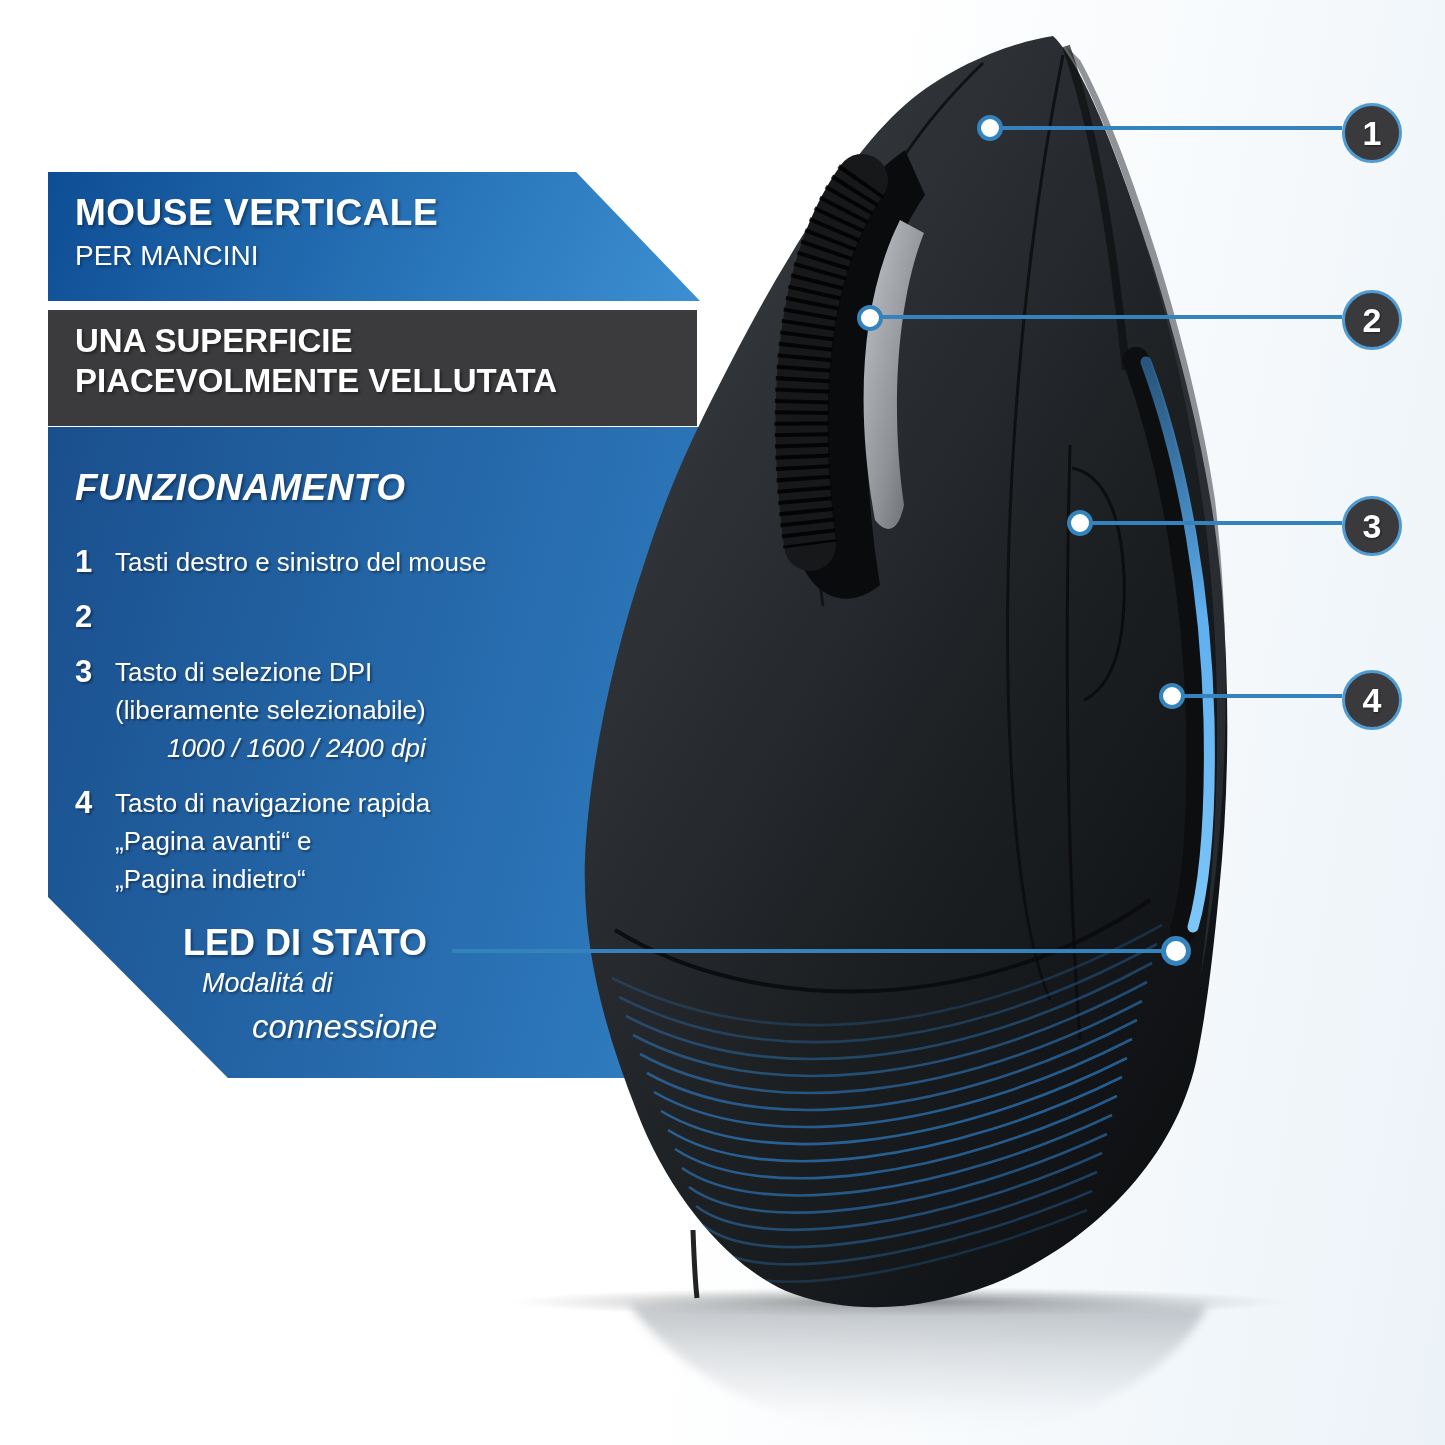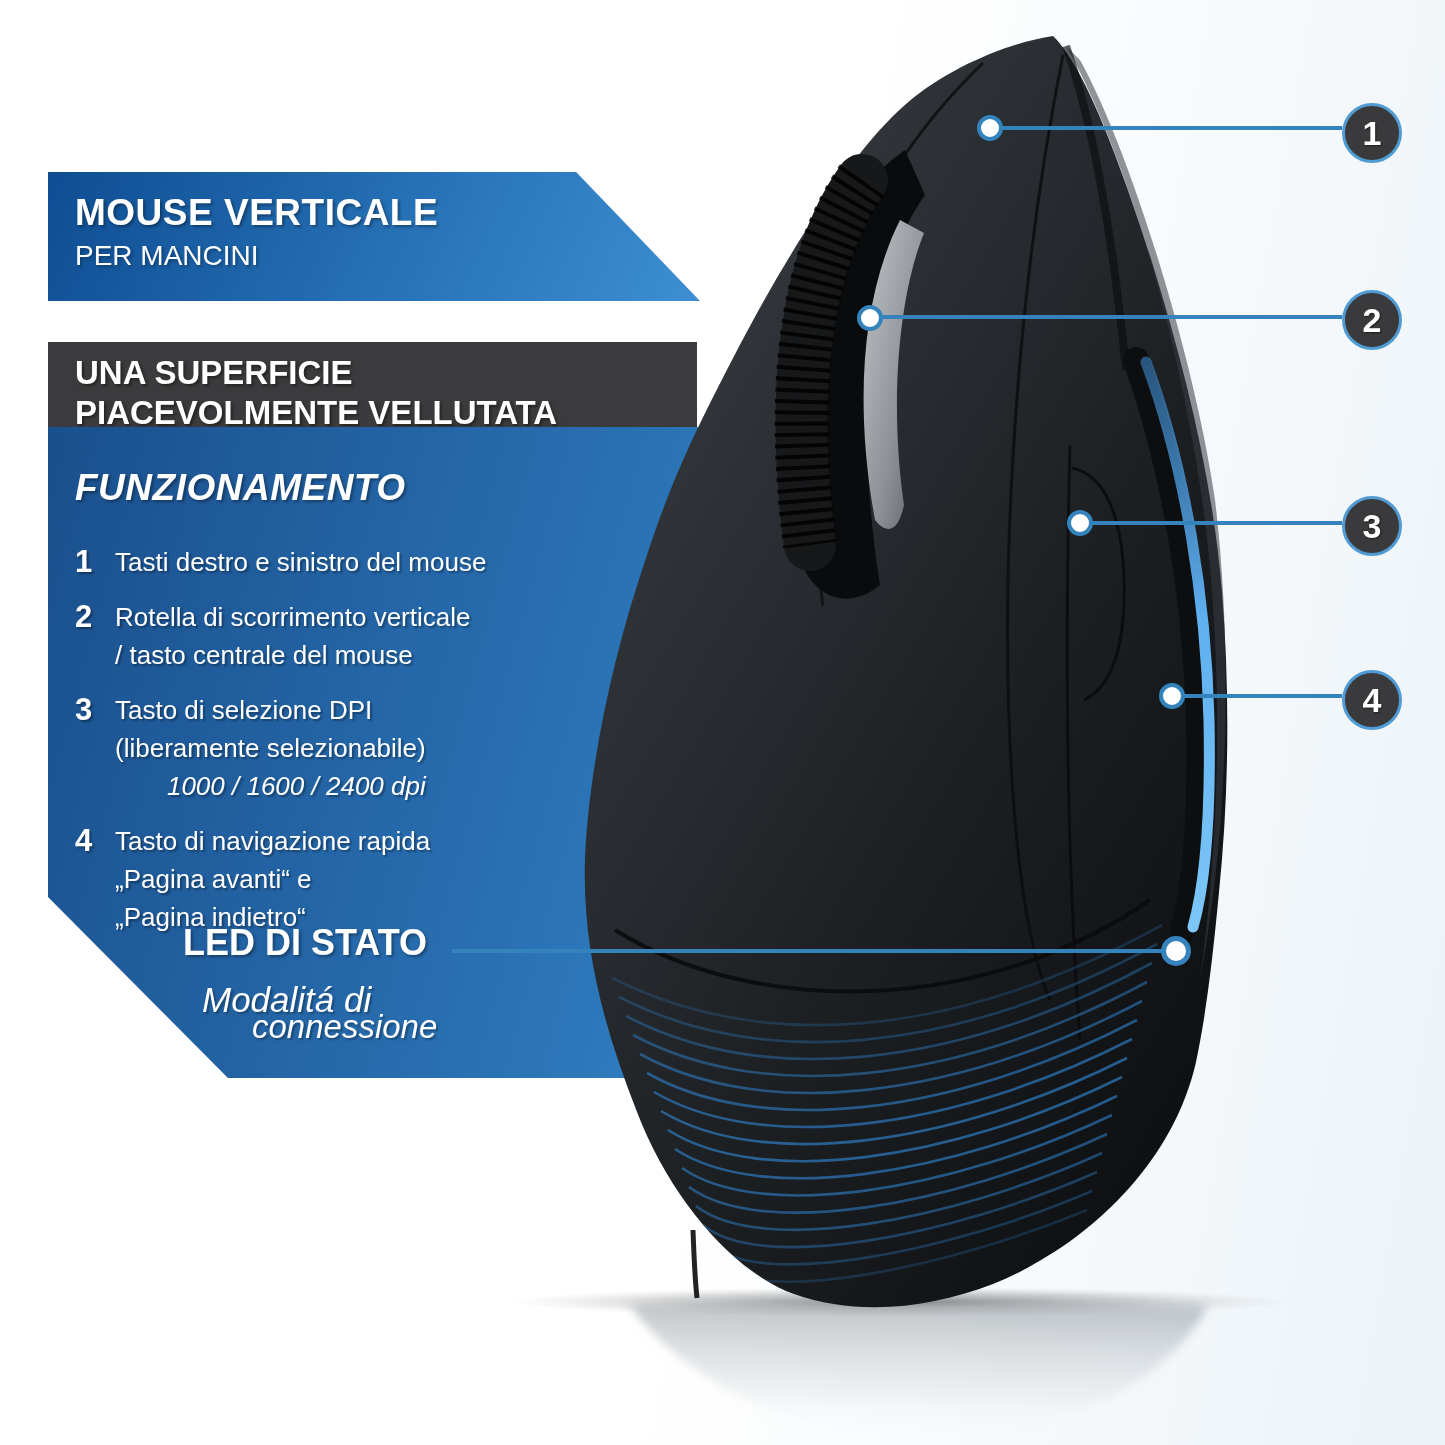--- a/index.html
+++ b/index.html
@@ -17,21 +17,21 @@
     left:48px;top:172px;width:644px;height:121px;
     background:linear-gradient(115deg,#0e4d93 0%,#2e7cc0 70%,#3d8ed2 100%);
     clip-path:polygon(0 0,81% 0,100% 100%,0 100%);
     padding:4px;
   }
   .title-main{position:absolute;left:27px;top:20px;font-size:37px;font-weight:bold;
     letter-spacing:.5px;text-shadow:2px 2px 3px rgba(0,0,0,.35);}
   .title-sub{position:absolute;left:27px;top:68px;font-size:28px;
     text-shadow:2px 2px 3px rgba(0,0,0,.3);}
   .surface-box{
-    left:48px;top:310px;width:649px;height:116px;background:#3b3b3d;margin-top:32px;
+    left:48px;top:310px;width:649px;height:116px;background:#3b3b3d;
   }
   .surface-line{margin-left:27px;font-size:33px;font-weight:bold;line-height:40px;
     text-shadow:2px 2px 3px rgba(0,0,0,.4);}
   .surface-line:first-child{margin-top:11px;}
   .func-box{
     left:48px;top:427px;width:652px;height:651px;
     background:linear-gradient(105deg,#1a4f8d 0%,#2c77ba 85%,#3282c6 100%);
     clip-path:polygon(0 0,100% 0,100% 100%,27.6% 100%,0 72.2%);
   }
   .func-heading{margin:40px 0 0 27px;font-size:37px;font-weight:bold;letter-spacing:.5px;
@@ -39,21 +39,21 @@
   .feat-list{margin-top:34px;}
   .feat-item{display:flex;margin-left:27px;margin-bottom:17px;}
   .feat-num{width:40px;flex:0 0 40px;font-size:31px;font-weight:bold;line-height:38px;
     text-shadow:2px 2px 2px rgba(0,0,0,.35);}
   .feat-lines{font-size:26px;line-height:38px;text-shadow:2px 2px 2px rgba(0,0,0,.35);}
   .feat-line{display:block;}
   .feat-line.italic{font-style:italic;text-align:right;}
   .led-title{position:absolute;left:183px;top:922px;z-index:6;color:#fff;
     font-size:36px;font-weight:bold;text-shadow:2px 2px 3px rgba(0,0,0,.35);}
   .led-sub1{position:absolute;left:202px;top:968px;z-index:6;color:#fff;
-    font-size:35px;font-style:italic;text-shadow:2px 2px 2px rgba(0,0,0,.3);margin-top:12px;}
+    font-size:27px;font-style:italic;text-shadow:2px 2px 2px rgba(0,0,0,.3);}
   .led-sub2{position:absolute;left:252px;top:1008px;z-index:6;color:#fff;
     font-size:33px;font-style:italic;text-shadow:2px 2px 2px rgba(0,0,0,.3);}
   .mouse-svg{position:absolute;inset:0;z-index:5;}
   .callout-line{position:absolute;height:4px;background:#3583bd;z-index:9;}
   .callout-dot{position:absolute;width:18px;height:18px;border-radius:50%;
     background:#fff;border:4px solid #3583bd;z-index:10;}
   .callout-dot.big{width:20px;height:20px;border-width:5px;}
   .callout-circle{position:absolute;width:54px;height:54px;border-radius:50%;
     background:#3a3a3c;border:3px solid #4f9bd2;z-index:10;
     display:flex;align-items:center;justify-content:center;
@@ -81,24 +81,20 @@
 
       <div class="feat-item">
         <span class="feat-num">1</span>
         <span class="feat-lines">
           <span class="feat-line">Tasti destro e sinistro del mouse</span>
         </span>
       </div>
 
       <div class="feat-item">
         <span class="feat-num">2</span>
-        <span class="feat-lines">
-          <span class="feat-line">Rotella di scorrimento verticale</span>
-          <span class="feat-line">/ tasto centrale del mouse</span>
-        </span>
       </div>
 
       <div class="feat-item">
         <span class="feat-num">3</span>
         <span class="feat-lines">
           <span class="feat-line">Tasto di selezione DPI</span>
           <span class="feat-line">(liberamente selezionabile)</span>
           <span class="feat-line italic">1000 / 1600 / 2400 dpi</span>
         </span>
       </div>

